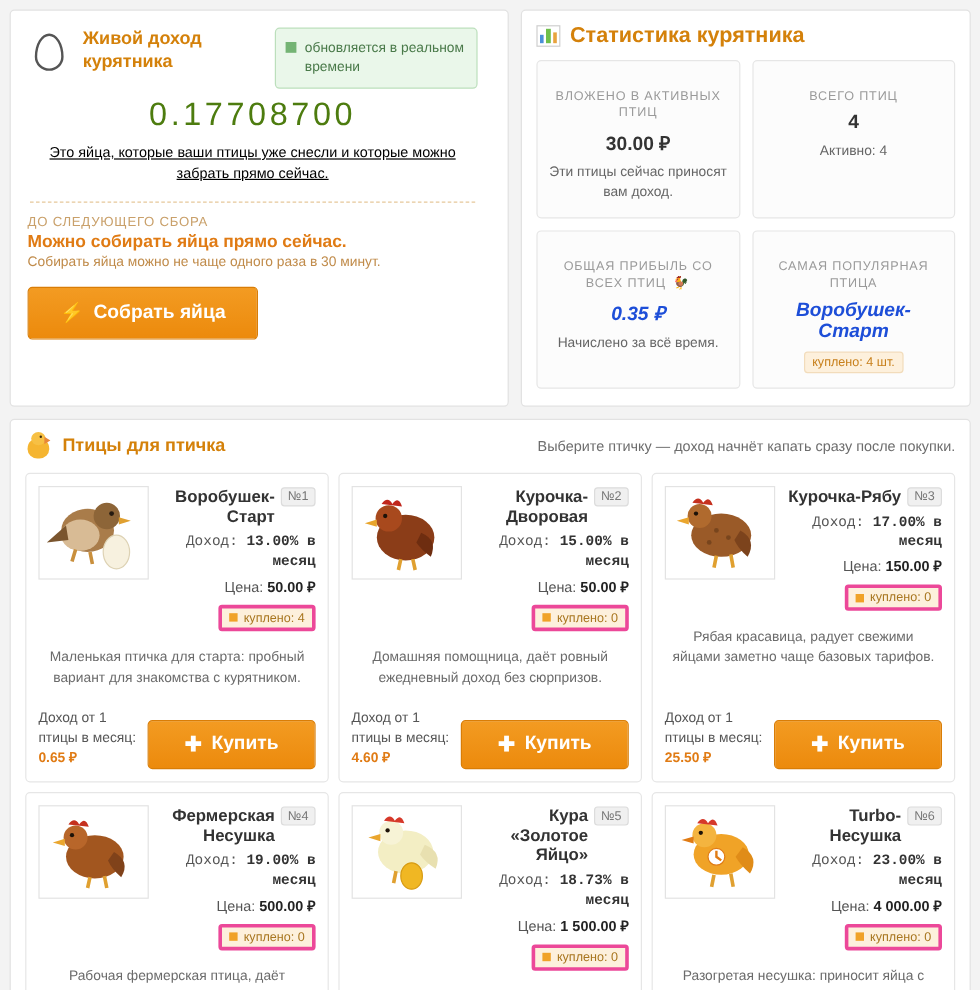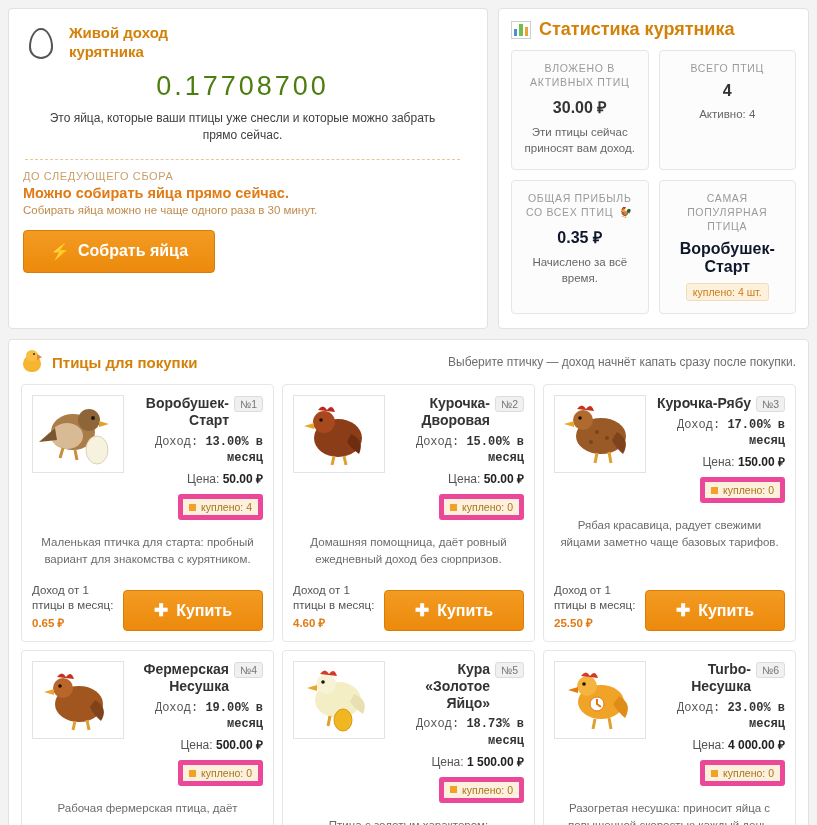--- a/index.html
+++ b/index.html
@@ -14,21 +14,21 @@
 
   
   .top-row { display: flex; gap: 10px; align-items: stretch; }
 
   .panel {
     background: #ffffff;
     border: 1px solid #e2e2e2;
     border-radius: 4px;
   }
 
-  .income-panel { width: 480px; padding: 12px 25px 18px 14px; }
+  .income-panel { width: 416px; padding: 12px 25px 18px 14px; }
 
   .income-head { display: flex; align-items: flex-start; gap: 10px; }
   .egg-icon {
     width: 36px; height: 44px; flex: 0 0 36px;
     display: flex; align-items: center; justify-content: center;
   }
   .egg-shape {
     width: 24px; height: 31px;
     border: 2px solid #555;
     border-radius: 50% 50% 50% 50% / 62% 62% 38% 38%;
@@ -57,24 +57,25 @@
   .big-balance {
     text-align: center;
     color: #4d7c0f;
     font-size: 27px;
     letter-spacing: 3px;
     margin: 6px 0 8px 0;
     font-family: "Liberation Sans", sans-serif;
   }
   .income-note {
     text-align: center;
-    color: #404040;
+    color: #000000;
     font-size: 12px;
     line-height: 1.45;
     margin: 0 14px;
+    text-decoration: underline;
   }
   .divider {
     border-top: 1px dashed #e6c89a;
     margin: 14px 2px 10px 2px;
   }
   .next-collect-label {
     color: #c9a06a; font-size: 11px; letter-spacing: 0.6px;
   }
   .can-collect {
     color: #e07b14; font-size: 14.5px; font-weight: bold; margin-top: 3px;
@@ -107,29 +108,29 @@
   .chart-icon i:nth-child(1) { height: 7px; background: #4a90d9; }
   .chart-icon i:nth-child(2) { height: 12px; background: #6fbf4a; }
   .chart-icon i:nth-child(3) { height: 9px; background: #e8a33d; }
   .stats-title { color: #d4810a; font-weight: bold; font-size: 18px; }
 
   .stats-grid { display: grid; grid-template-columns: 1fr 1fr; gap: 10px; }
   .stat-card {
     border: 1px solid #e6e6e6;
     border-radius: 4px;
     background: #fcfcfc;
-    padding: 10px 8px 12px 8px;
+    padding: 22px 8px 12px 8px;
     text-align: center;
   }
   .stat-label {
     color: #9a9a9a; font-size: 10.5px; letter-spacing: 0.7px;
     line-height: 1.35; text-transform: uppercase;
   }
   .stat-value { font-size: 16px; font-weight: bold; color: #333; margin-top: 7px; }
-  .stat-value.orange { color: #0f172a; }
+  .stat-value.orange { color: #1d4ed8; font-style: italic; }
   .stat-sub { color: #666; font-size: 11.5px; margin-top: 6px; line-height: 1.4; }
   .bought-badge {
     display: inline-block; background: #fdf0dc; color: #c77f1a;
     border: 1px solid #f2dcbb; border-radius: 3px;
     font-size: 10.5px; padding: 2px 6px; margin-top: 7px;
   }
   .stat-icon { display: inline-block; margin-left: 3px; }
 
   
   .shop-panel { margin-top: 10px; padding: 10px 12px 12px 12px; }
@@ -174,21 +175,21 @@
     position: absolute; right: 0; top: 1px;
     background: #f0f0f0; border: 1px solid #dcdcdc; border-radius: 3px;
     color: #777; font-size: 10.5px; padding: 1px 5px;
   }
   .bird-line { font-size: 12px; color: #555; margin-top: 5px; line-height: 1.35; font-family: Liberation Mono, monospace; }
   .bird-line b { color: #333; }
   .bird-price { font-size: 12px; color: #555; margin-top: 4px; }
   .bird-price b { color: #222; }
   .owned-badge {
     display: inline-flex; align-items: center; gap: 5px;
-    background: #fdf0dc; border: 5px solid #ec4899; border-radius: 3px;
+    background: #fdf0dc; border: 3px solid #ec4899; border-radius: 3px;
     color: #a8761f; font-size: 10.5px; padding: 2px 6px; margin-top: 7px;
   }
   .owned-square { width: 7px; height: 7px; background: #f0a227; display: inline-block; }
 
   .bird-desc {
     color: #6b6b6b; font-size: 11.5px; line-height: 1.45;
     text-align: center; margin-top: 14px; padding: 0 4px;
   }
 
   .bird-bottom {
@@ -208,20 +209,24 @@
 <div class="page">
 
   <div class="top-row">
 
     <div class="panel income-panel">
       <div class="income-head">
         <div class="egg-icon">
           <div class="egg-shape"></div>
         </div>
         <div class="income-title">Живой доход курятника</div>
+        <div class="realtime-badge">
+          <span class="realtime-dot"></span>
+          <span>обновляется в реальном времени</span>
+        </div>
       </div>
 
       <div class="big-balance">0.17708700</div>
       <div class="income-note">Это яйца, которые ваши птицы уже снесли и которые можно забрать прямо сейчас.</div>
 
       <div class="divider"></div>
 
       <div class="next-collect-label">ДО СЛЕДУЮЩЕГО СБОРА</div>
       <div class="can-collect">Можно собирать яйца прямо сейчас.</div>
       <div class="collect-hint">Собирать яйца можно не чаще одного раза в 30 минут.</div>
@@ -277,21 +282,21 @@
 
   <div class="panel shop-panel">
     <div class="shop-head">
       <div class="shop-head-left">
         <span class="chick-icon">
           <span class="chick-body"></span>
             <span class="chick-head"></span>
             <span class="chick-beak"></span>
             <span class="chick-eye"></span>
         </span>
-        <span class="shop-title">Птицы для покупки</span>
+        <span class="shop-title">Птицы для птичка</span>
       </div>
       <div class="shop-hint">Выберите птичку — доход начнёт капать сразу после покупки.</div>
     </div>
 
     <div class="bird-grid">
 
       <div class="bird-card">
         <div class="bird-top">
           <div class="bird-thumb">
             <svg width="86" height="72" viewBox="0 0 86 72">

